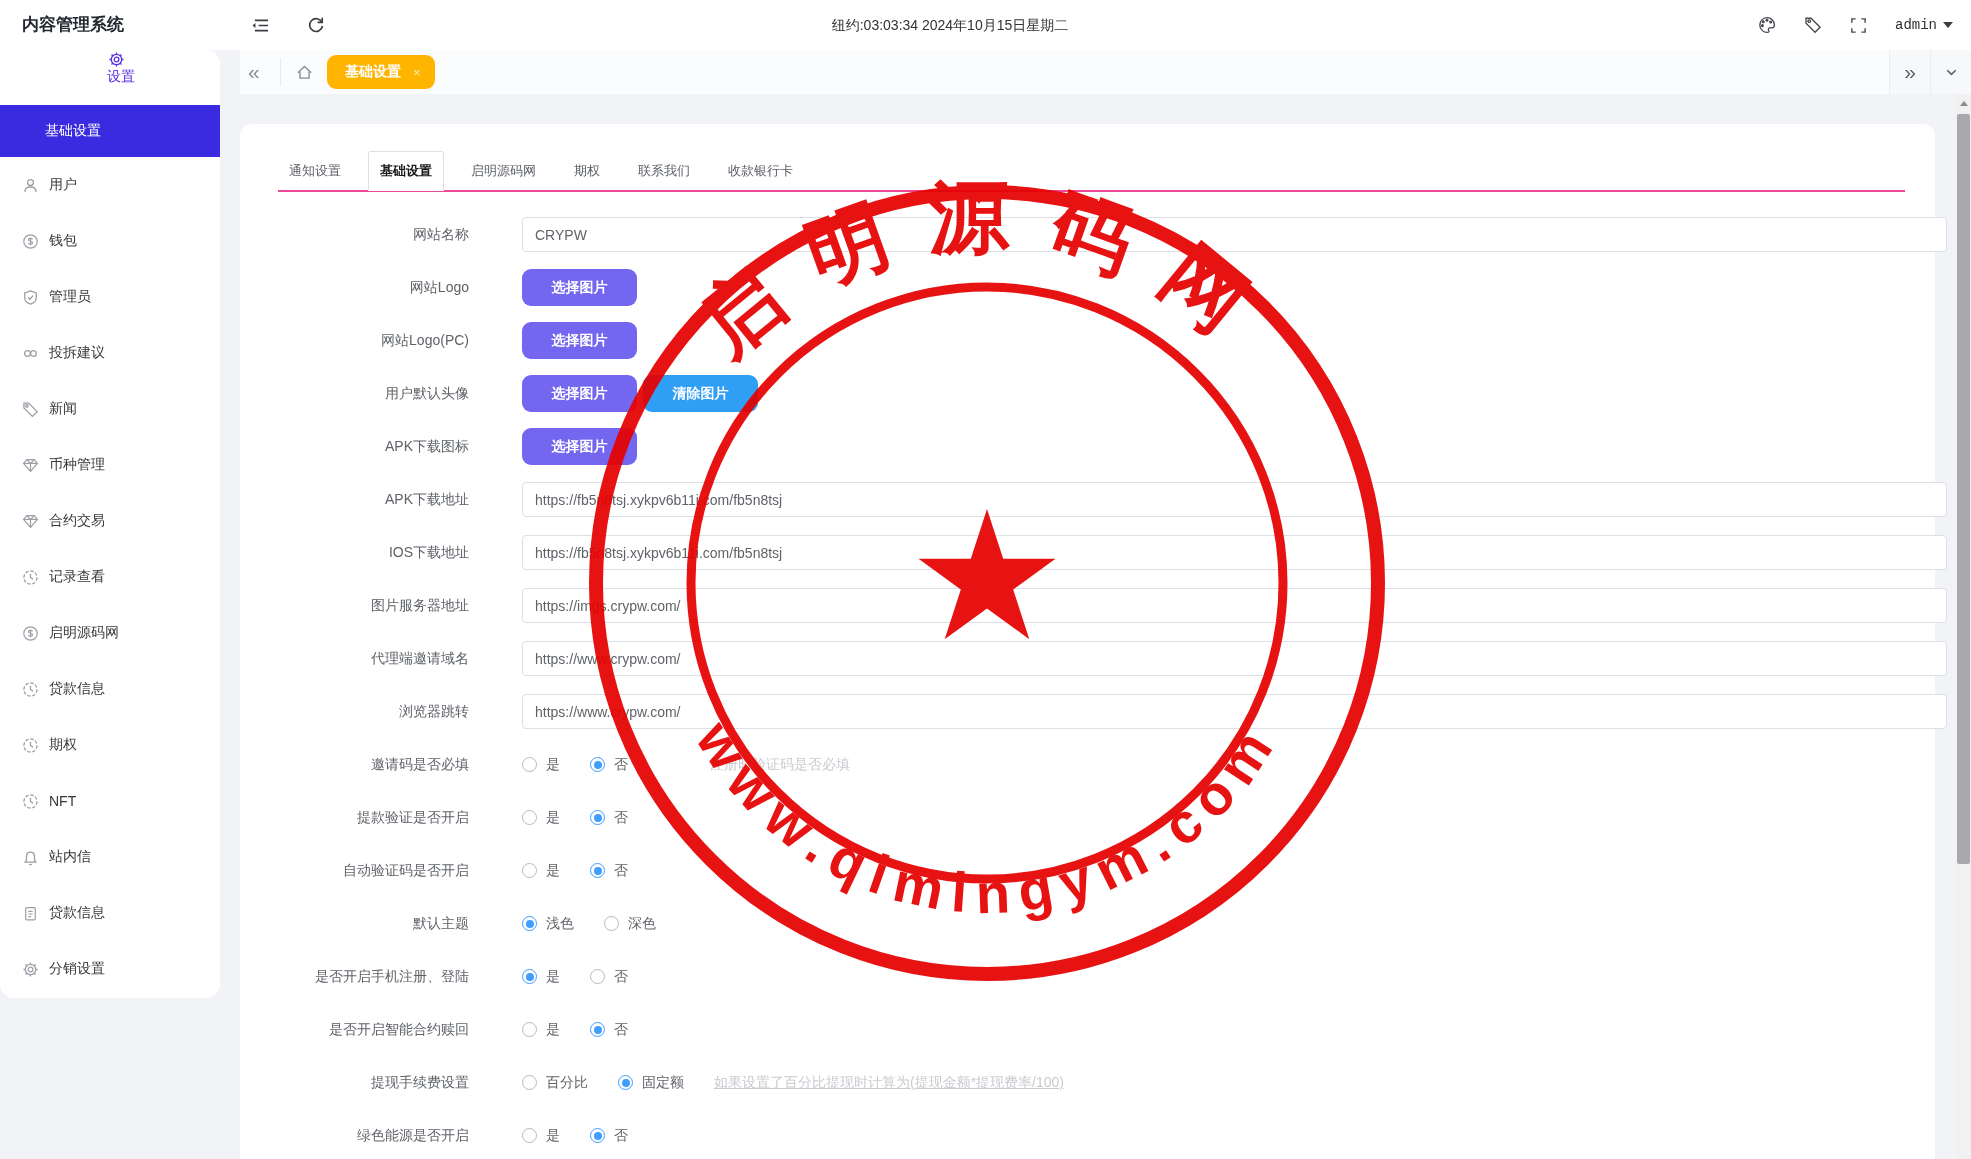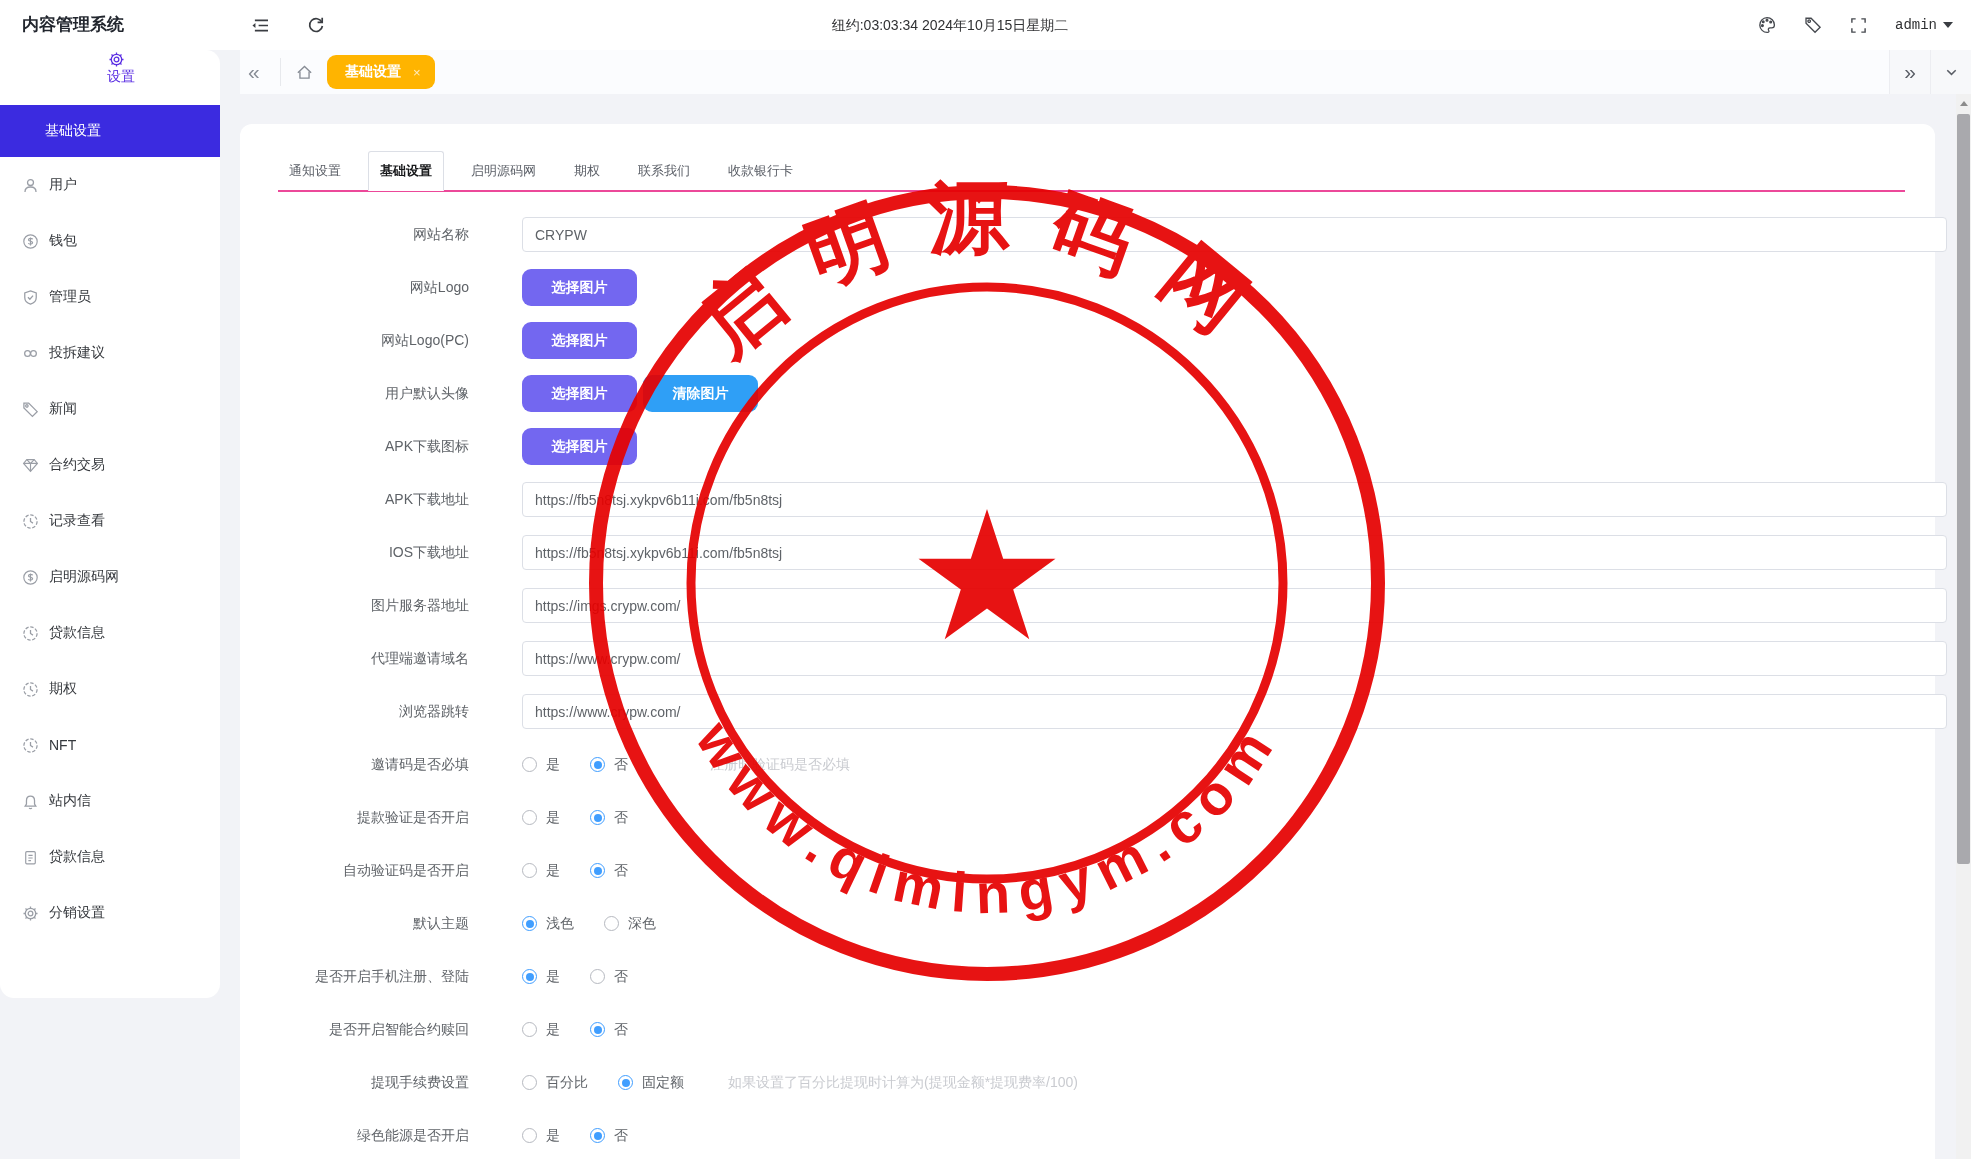--- a/index.html
+++ b/index.html
@@ -52,21 +52,21 @@
   .btn.purple{background:#7367f0;}
   .btn.blue{background:#2f9ff6;margin-left:6px;}
   .opt{display:flex;align-items:center;cursor:pointer;}
   .opt + .opt{margin-left:30px;}
   .rdo{width:15px;height:15px;box-sizing:border-box;border:1px solid #b6b9c0;border-radius:50%;background:#fff;position:relative;flex:0 0 15px;}
   .rdo.on{border:1.5px solid #409eff;}
   .rdo.on::after{content:"";position:absolute;left:2.5px;top:2.5px;right:2.5px;bottom:2.5px;background:#409eff;border-radius:50%;}
   .rlab{margin-left:9px;font-size:14px;color:#5f6368;}
   .hint{font-size:14px;color:#c9cbd0;}
   .hint.h10{margin-left:82px;}
-  .hint.h16{margin-left:44px;}
+  .hint.h16{margin-left:30px;text-decoration:underline;}
   
   .sbar{position:absolute;right:0;top:94px;width:15px;height:1065px;background:#f1f1f1;z-index:6;}
   .sbar .arrow{position:absolute;left:0;top:2px;width:15px;height:14px;display:flex;align-items:center;justify-content:center;}
   .sbar .arrow::after{content:"";width:0;height:0;border-left:4px solid transparent;border-right:4px solid transparent;border-bottom:5px solid #8b8b8b;}
   .sbar .thumb{position:absolute;left:1px;top:20px;width:13px;height:750px;background:#a9a9ad;border-radius:2px;}
   
   .stamp{position:absolute;left:0;top:0;width:1971px;height:1159px;z-index:50;pointer-events:none;opacity:.92;filter:blur(.4px);}
   .stamp text{font-family:"Liberation Sans","DejaVu Sans",sans-serif;}
 </style>
 </head>
@@ -283,20 +283,28 @@
           </svg>
         </span>
       <span>新闻</span>
     </div>
     <div class="mi">
       <span class="mico">
           <svg width="17" height="17">
             <use href="#i-gem"></use>
           </svg>
         </span>
+      <span>币种管理</span>
+    </div>
+    <div class="mi">
+      <span class="mico">
+          <svg width="17" height="17">
+            <use href="#i-gem"></use>
+          </svg>
+        </span>
       <span>合约交易</span>
     </div>
     <div class="mi">
       <span class="mico">
           <svg width="17" height="17">
             <use href="#i-clock"></use>
           </svg>
         </span>
       <span>记录查看</span>
     </div>

